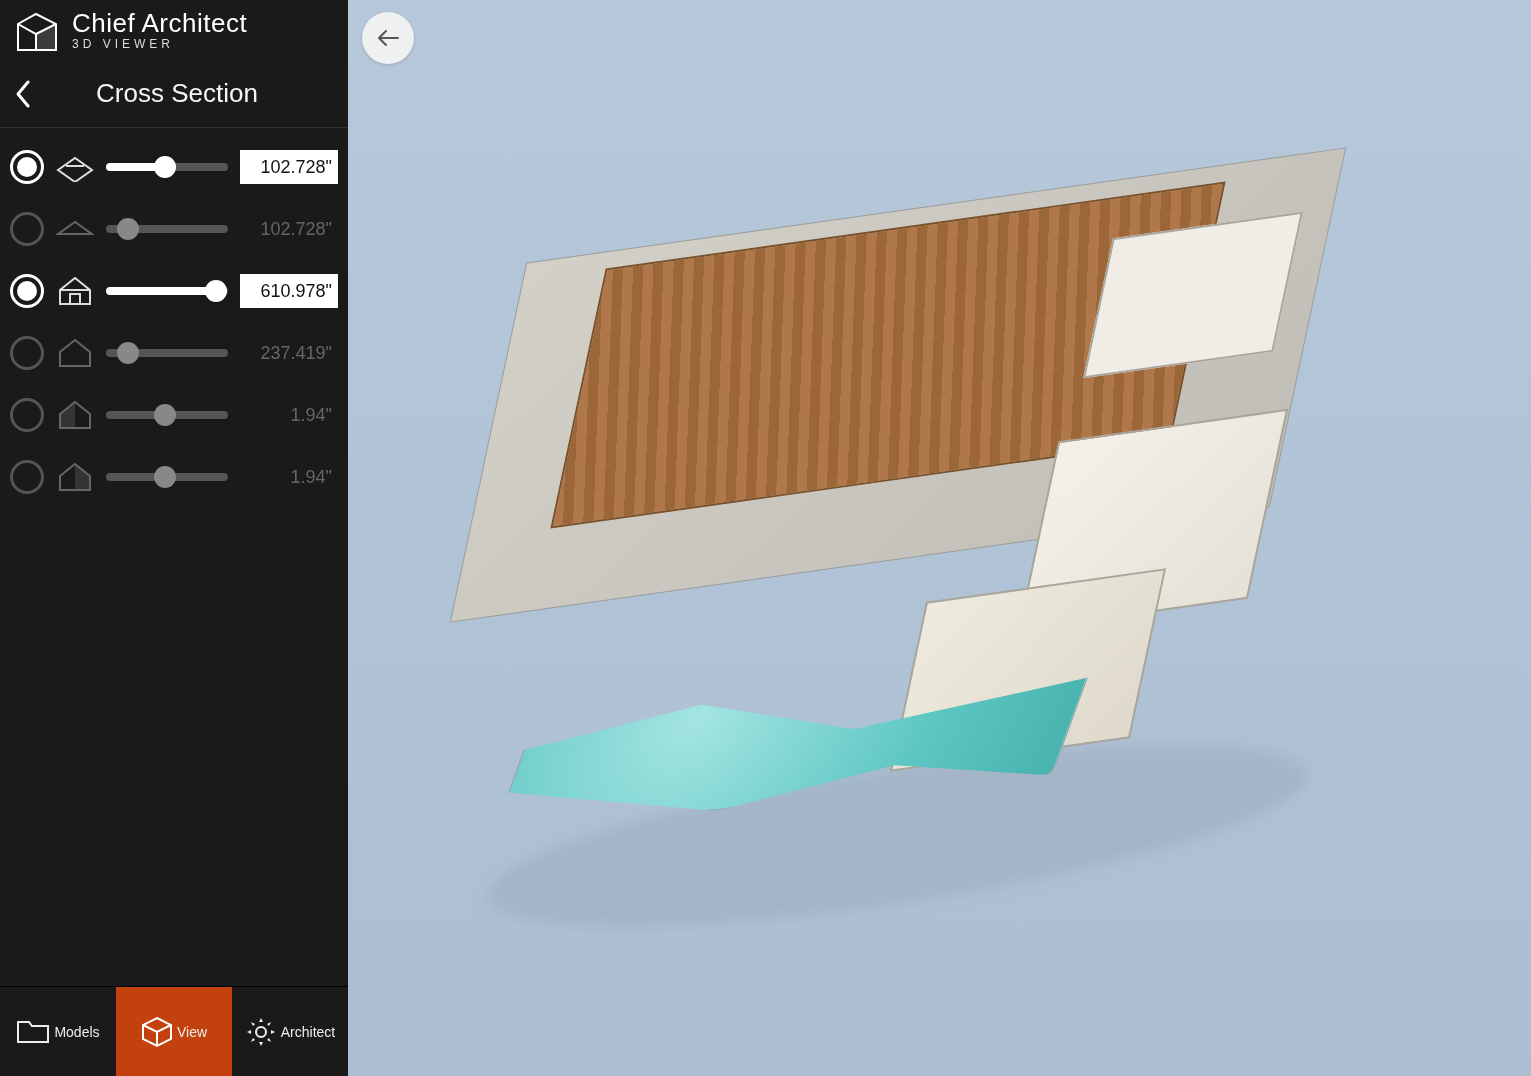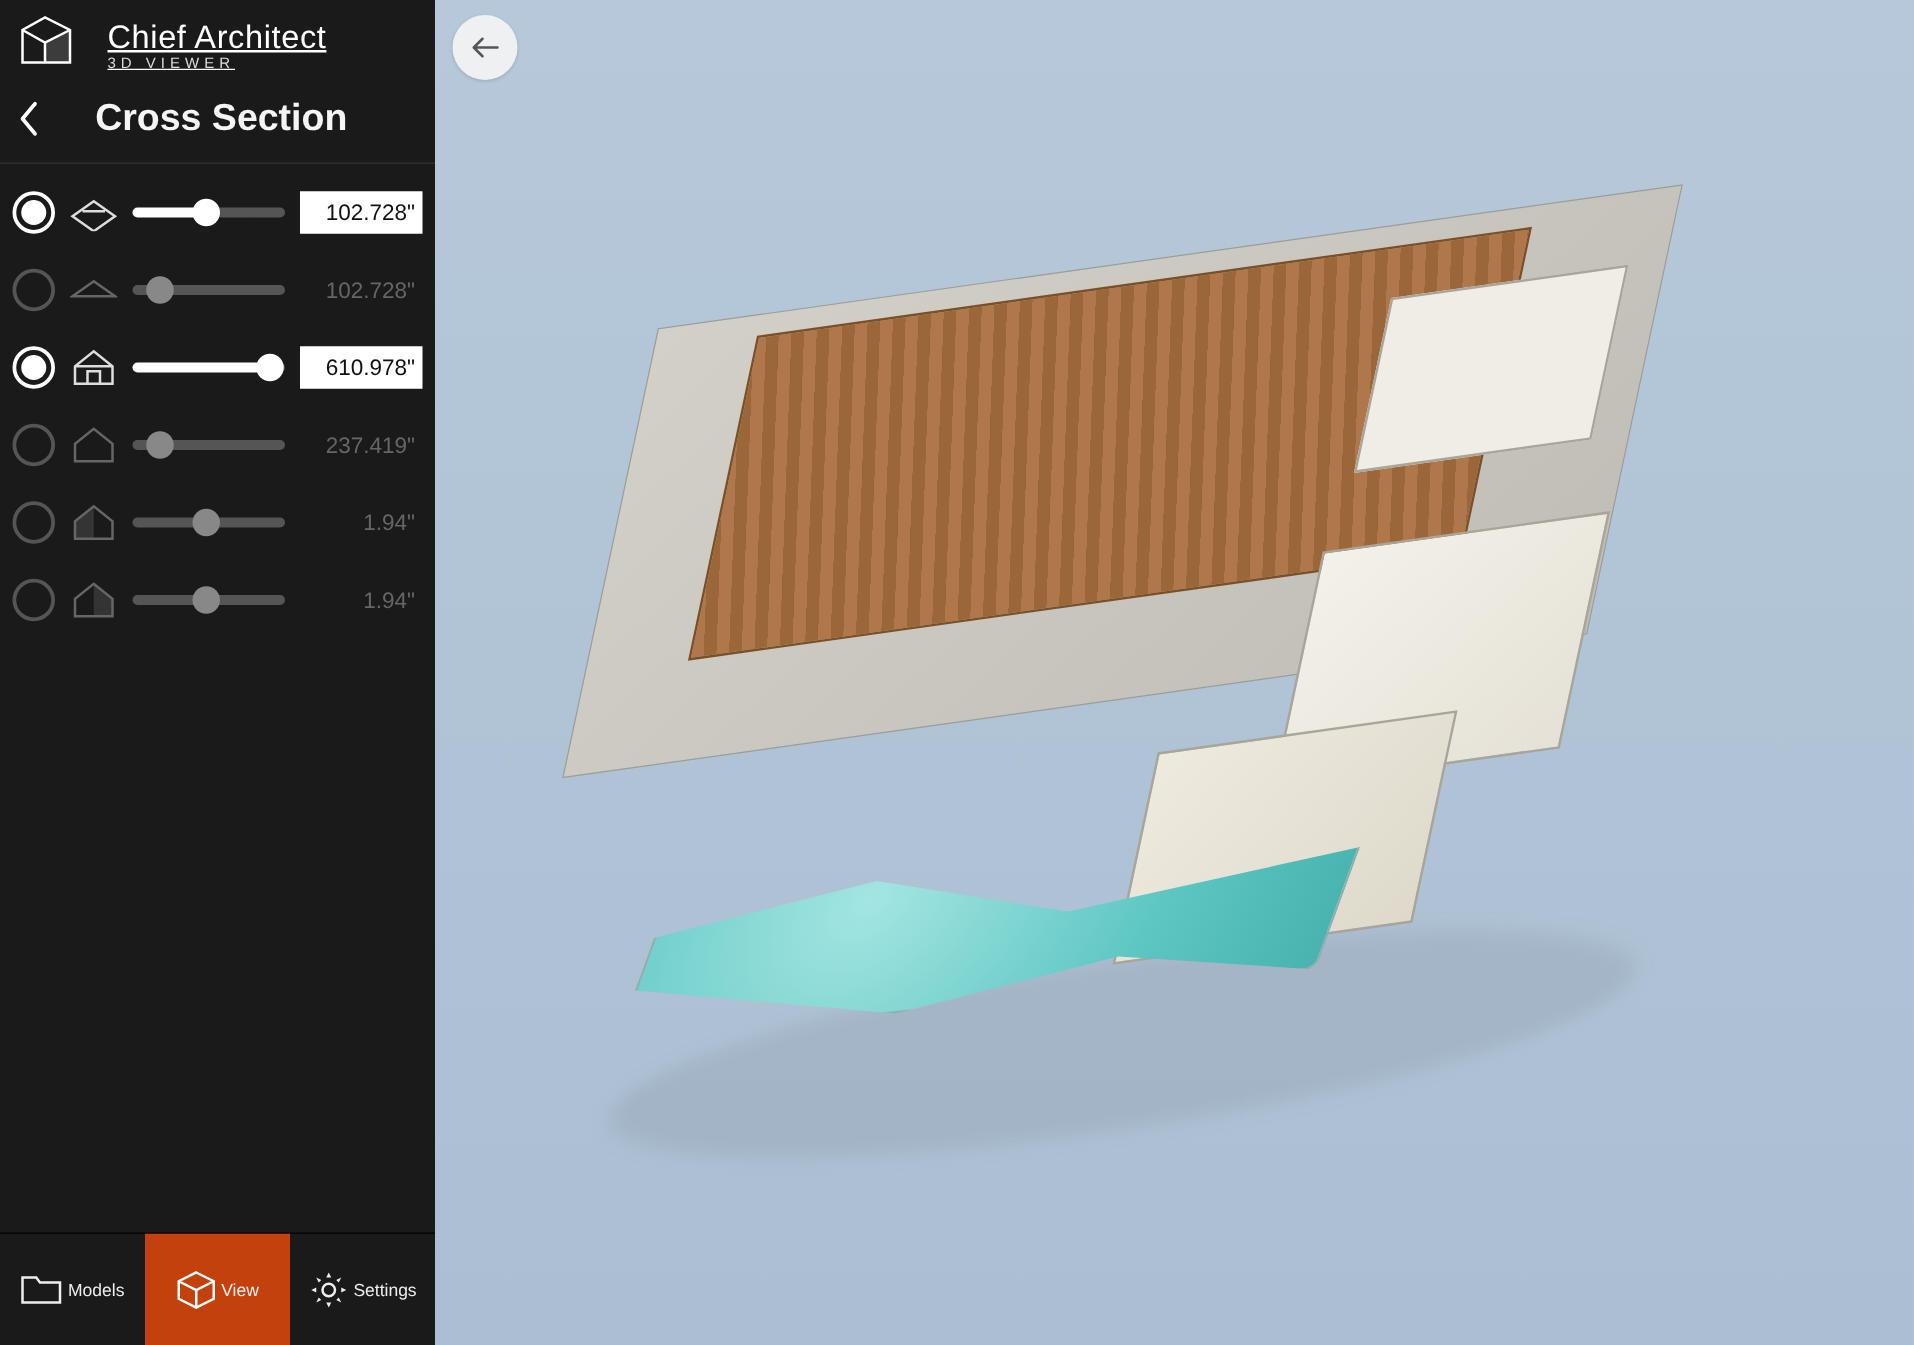--- a/index.html
+++ b/index.html
@@ -16,46 +16,45 @@
   left: 0; top: 0;
   width: 348px;
   height: 1076px;
   background: #1a1a1a;
   display: flex;
   flex-direction: column;
   color: #fff;
 }
 .logo-row {
   display: flex;
-  align-items: flex-end;
-  gap: 26px;
+  align-items: flex-start;
+  gap: 12px;
   padding: 10px 14px 4px 14px;
-  text-decoration: underline;
 }
 .logo-mark svg { display: block; }
 .logo-text { line-height: 1; }
 .logo-text .line1 { font-size: 26px; font-weight: 400; letter-spacing: .5px; }
 .logo-text .line2 { font-size: 12px; font-weight: 300; letter-spacing: 4px; color: #ddd; margin-top: 2px;}
 .panel-header {
   display: flex;
   align-items: center;
   padding: 18px 10px 18px 0px;
   border-bottom: 1px solid #333;
 }
 .back-chevron {
   width: 46px;
   display: flex;
   justify-content: center;
   align-items: center;
 }
 .panel-title {
   flex: 1;
   text-align: center;
-  font-size: 30px;
-  font-weight: 700;
+  font-size: 26px;
+  font-weight: 400;
   color: #f5f5f5;
   padding-right: 30px;
 }
 .section-list {
   padding: 8px 8px;
 }
 .section-row {
   display: flex;
   align-items: center;
   gap: 12px;
@@ -317,21 +316,21 @@
       <svg width="32" height="32" viewBox="0 0 32 32">
         <path d="M16 2 L30 9 L30 23 L16 30 L2 23 L2 9 Z M2 9 L16 16 L30 9 M16 16 L16 30" fill="none" stroke="#fff" stroke-width="2"></path>
       </svg>
       <span>View</span>
     </div>
     <div class="nav-item">
       <svg width="32" height="32" viewBox="0 0 32 32">
         <circle cx="16" cy="16" r="5" fill="none" stroke="#eee" stroke-width="2"></circle>
         <path d="M16 2 L18 6 L14 6 Z M16 30 L18 26 L14 26 Z M2 16 L6 14 L6 18 Z M30 16 L26 14 L26 18 Z M6 6 L10 8 L8 10 Z M26 6 L24 10 L22 8 Z M6 26 L8 22 L10 24 Z M26 26 L22 24 L24 22 Z" fill="#eee"></path>
       </svg>
-      <span>Settings</span>
+      <span>Architect</span>
     </div>
   </div>
 </div>
 
 <div class="viewport">
   <div class="back-circle">
     <svg width="24" height="20" viewBox="0 0 24 20">
       <path d="M22 10 L4 10 M10 3 L3 10 L10 17" fill="none" stroke="#555" stroke-width="2" stroke-linecap="round" stroke-linejoin="round"></path>
     </svg>
   </div>

